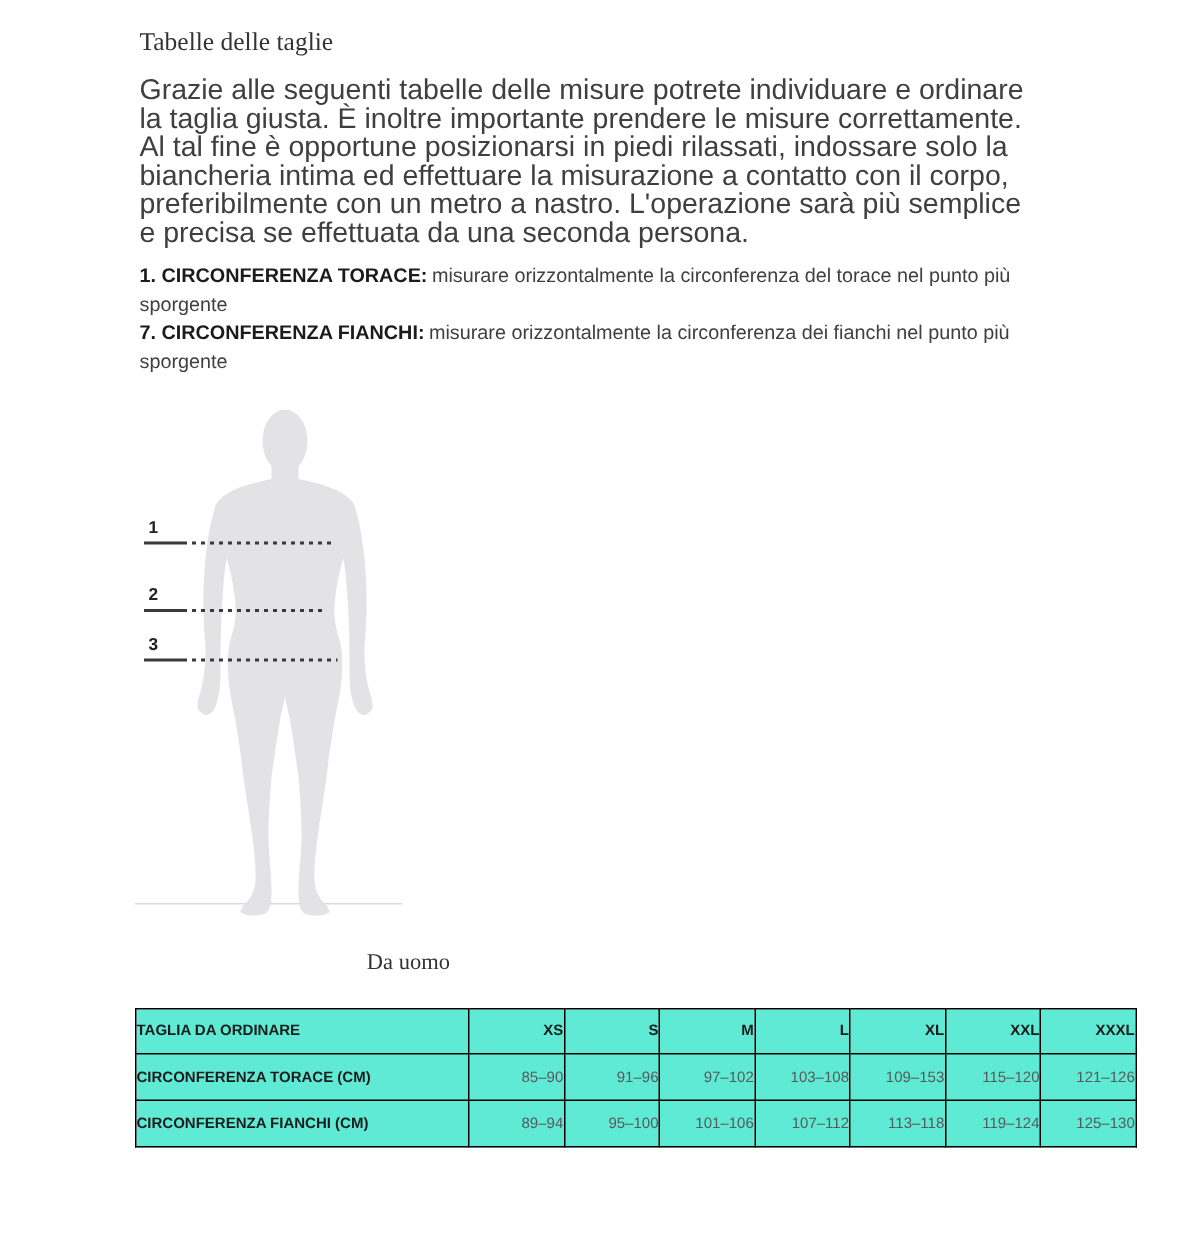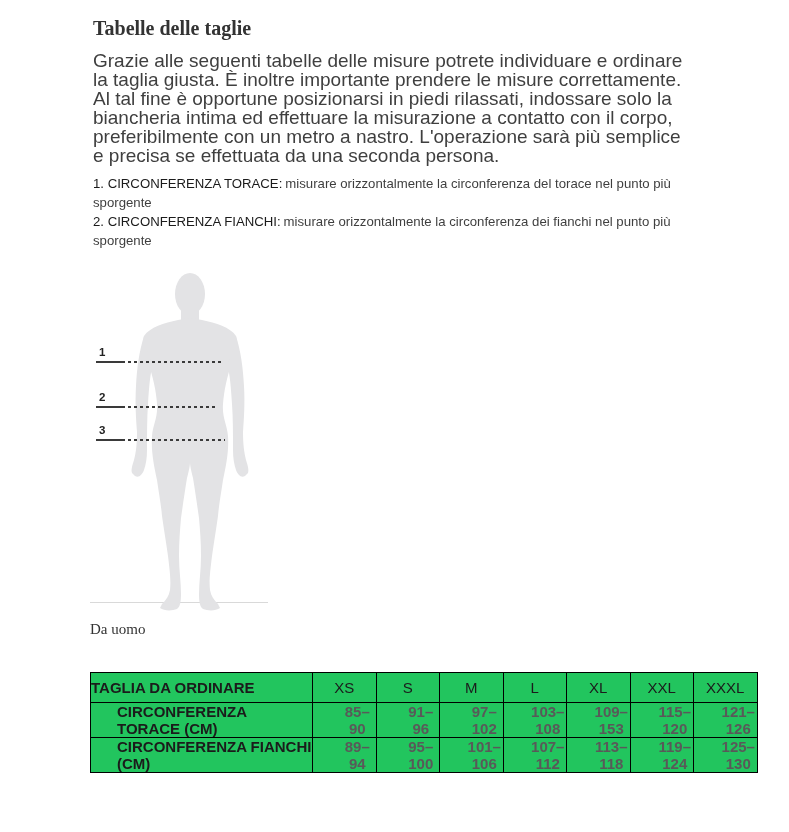--- a/index.html
+++ b/index.html
@@ -7,40 +7,40 @@
     position: relative;
     width: 789px;
     height: 832px;
     background: #ffffff;
     overflow: hidden;
     font-family: "Liberation Sans", sans-serif;
   }
   .page-title {
     margin: 18px 0 0 93px;
     font-family: "Liberation Serif", serif;
-    font-weight: 700;
-    font-size: 20px;
+    font-weight: 400;
+    font-size: 17px;
     line-height: 20px;
     color: #333333;
   }
   .intro {
     margin: 13px 0 0 93px;
     width: 600px;
     font-size: 19px;
     line-height: 19px;
     color: #3f3f3f;
   }
   .instructions {
     margin: 9px 0 0 93px;
     width: 600px;
     font-size: 13.2px;
     line-height: 19px;
     color: #3f3f3f;
   }
-  .instr-label { font-weight: 400; color: #1b1b1b; }
+  .instr-label { font-weight: 700; color: #1b1b1b; }
   .instr-text { margin-left: 3px; }
 
   
   .body-figure {
     position: relative;
     margin: 19px 0 0 90px;
     width: 210px;
     height: 375px;
   }
   .silhouette-svg {
@@ -78,78 +78,78 @@
     background: repeating-linear-gradient(90deg, #3a3a3a 0 3px, transparent 3px 6px);
   }
   .marker-1 { left: 6px; top: 92px; }
   .marker-1 .seg-dash { width: 101px; }
   .marker-2 { left: 6px; top: 137px; }
   .marker-2 .seg-dash { width: 93px; }
   .marker-3 { left: 6px; top: 170px; }
   .marker-3 .seg-dash { width: 103px; }
   .figure-caption {
     position: absolute;
-    left: 0; top: 352px;
+    left: 0; top: 365px;
     width: 210px;
-    text-align: left;
+    text-align: right;
     font-family: "Liberation Serif", serif;
     font-size: 15px;
     color: #333333;
   }
 
   
   .size-table {
     margin: 28px 0 0 90px;
     border-collapse: collapse;
     table-layout: fixed;
     width: 667px;
   }
   .size-table th, .size-table td {
     border: 1.5px solid #000000;
-    font-size: 15px;
+    font-size: 10px;
     padding: 0;
     height: 29px;
     vertical-align: middle;
-    background: #22c55e;
-  }
-  .size-table td { height: 30px; padding-left: 26px; }
+    background: #5eead4;
+  }
+  .size-table td { height: 30px; }
   .col-label { width: 222px; }
   .col-size  { width: 63.5px; }
   .row-label {
     text-align: left;
     font-weight: 700;
     color: #1b1b1b;
     padding-left: 8px;
   }
   .size-head {
-    text-align: center;
+    text-align: right;
+    font-weight: 700;
+    color: #1b1b1b;
+  }
+  .value-cell {
+    text-align: right;
     font-weight: 400;
-    color: #1b1b1b;
-  }
-  .value-cell {
-    text-align: center;
-    font-weight: 700;
     color: #595959;
   }
 </style>
 </head>
 <body>
 
 <div class="page">
 
   <h1 class="page-title">Tabelle delle taglie</h1>
 
   <p class="intro">Grazie alle seguenti tabelle delle misure potrete individuare e ordinare la taglia giusta. È inoltre importante prendere le misure correttamente. Al tal fine è opportune posizionarsi in piedi rilassati, indossare solo la biancheria intima ed effettuare la misurazione a contatto con il corpo, preferibilmente con un metro a nastro. L'operazione sarà più semplice e precisa se effettuata da una seconda persona.</p>
 
   <div class="instructions">
     <div>
       <span class="instr-label">1. CIRCONFERENZA TORACE:</span><span class="instr-text">misurare orizzontalmente la circonferenza del torace nel punto più sporgente</span>
     </div>
     <div>
-      <span class="instr-label">2. CIRCONFERENZA FIANCHI:</span><span class="instr-text">misurare orizzontalmente la circonferenza dei fianchi nel punto più sporgente</span>
+      <span class="instr-label">7. CIRCONFERENZA FIANCHI:</span><span class="instr-text">misurare orizzontalmente la circonferenza dei fianchi nel punto più sporgente</span>
     </div>
   </div>
 
   <div class="body-figure">
     <div class="ground-line"></div>
 
     <svg class="silhouette-svg" viewBox="0 0 184 340" xmlns="http://www.w3.org/2000/svg" aria-hidden="true">
       <ellipse cx="92" cy="22" rx="15" ry="21" fill="#e3e3e5"></ellipse>
       <path d="M83,32 h18 v24 h-18 z" fill="#e3e3e5"></path>
       <path fill="#e3e3e5" d="M 80 48

